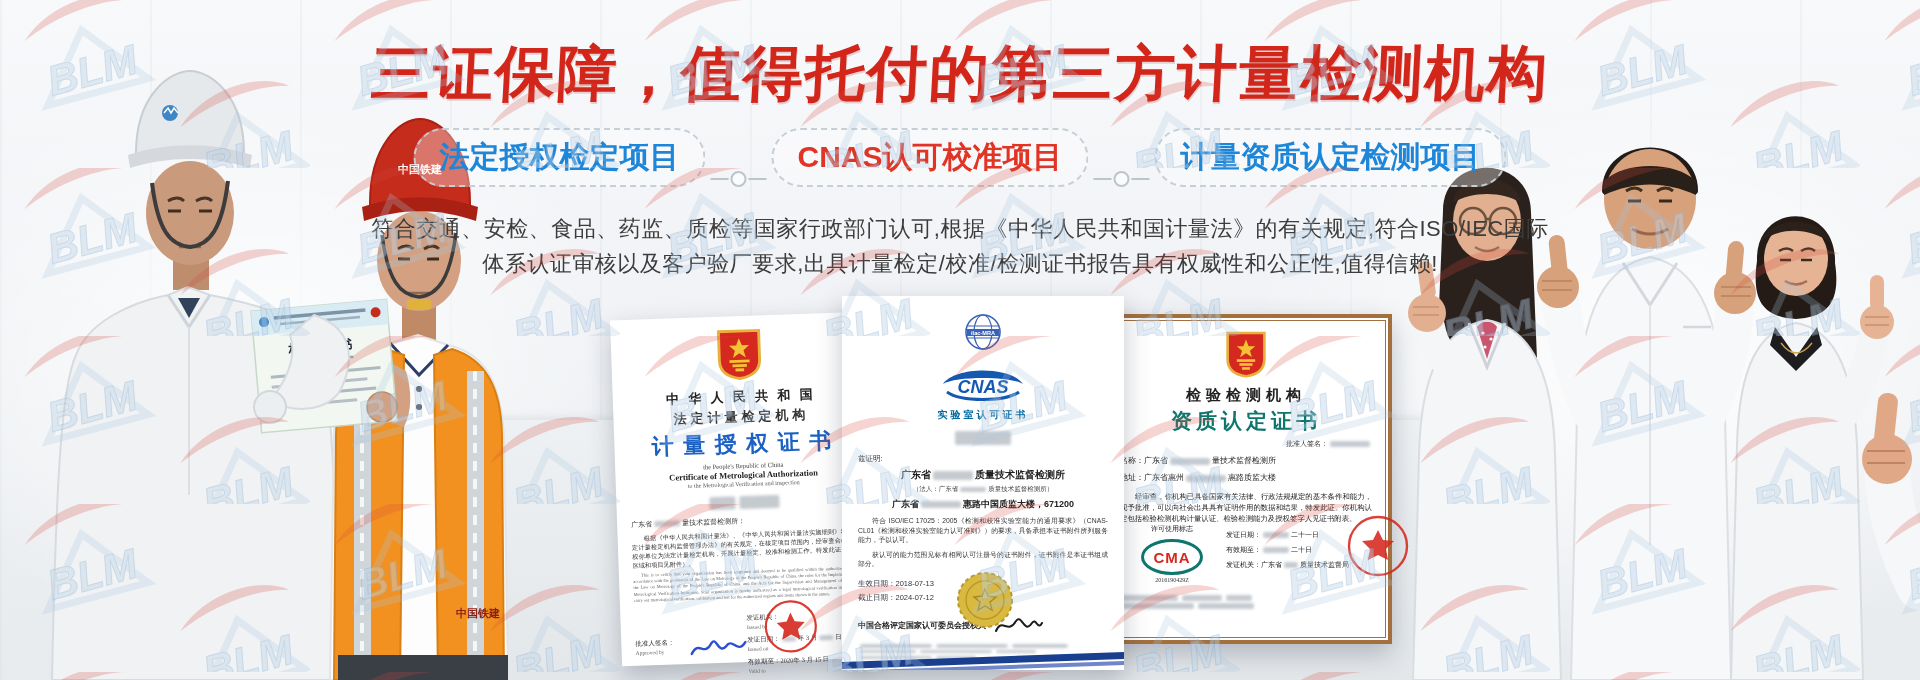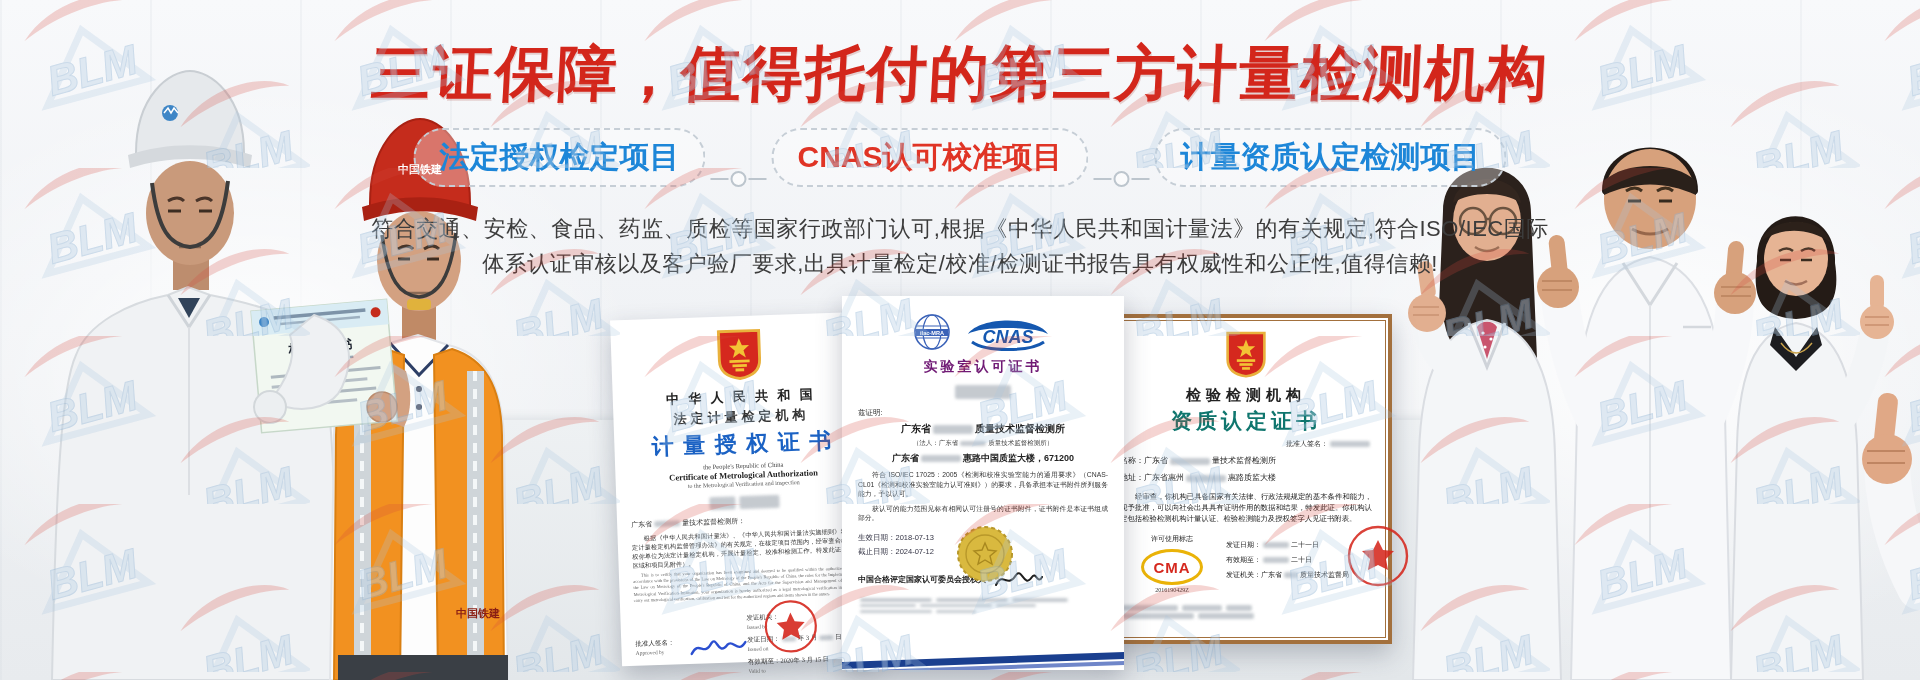--- a/index.html
+++ b/index.html
@@ -53,44 +53,44 @@
   .t-bodycn{font-size:6.2px;color:#333;line-height:9px;margin-top:4px;text-indent:12px;}
   .t-bodyen{font-size:4.4px;color:#666;line-height:6.2px;margin-top:3px;text-indent:8px;}
   .footA{position:relative;margin-top:6px;font-size:6.5px;color:#333;height:74px;}
   .footA .lab-en{color:#666;font-size:5.5px;}
   .sealA{position:absolute;left:128px;top:-6px;z-index:2;opacity:.9;}
   .sigA{position:absolute;left:52px;top:28px;}
   .colL{position:absolute;left:0;top:30px;width:110px;}
   .colR{position:absolute;left:112px;top:2px;width:132px;}
   .colR .row{margin-top:6px;}
 
-  .logo-rowB{display:flex;justify-content:center;align-items:center;gap:10px;margin-top:2px;}
+  .logo-rowB{display:flex;justify-content:center;align-items:center;gap:10px;margin-top:2px;flex-direction:column;}
   .t-orgB{font-size:16.5px;font-weight:bold;color:#1558b0;letter-spacing:1px;margin-top:8px;}
-  .t-titleB{font-size:14px;font-weight:bold;color:#701a75;letter-spacing:3px;margin-top:6px;}
+  .t-titleB{font-size:10px;font-weight:bold;color:#0369a1;letter-spacing:3px;margin-top:6px;}
   .t-small{font-size:7.5px;color:#333;}
   .t-nameB{font-size:10px;font-weight:bold;color:#222;margin-top:4px;}
   .t-legalB{font-size:6.5px;color:#444;margin-top:3px;}
   .t-addrB{font-size:9px;font-weight:bold;color:#222;margin-top:4px;}
   .t-paraB{font-size:6.8px;color:#333;line-height:9.6px;margin-top:5px;text-indent:14px;}
   .datesB{margin-top:8px;font-size:7.5px;color:#334;line-height:14px;position:relative;}
   .sealB{position:absolute;left:96px;top:-8px;}
   .signB{display:flex;align-items:center;gap:6px;margin-top:10px;font-size:8px;font-weight:bold;color:#222;}
   .finep{font-size:4.2px;color:#777;line-height:5.8px;margin-top:6px;}
   .stripesB{position:absolute;left:0;right:0;bottom:0;height:18px;overflow:hidden;}
   .stripesB .s1{position:absolute;left:-10px;right:-10px;bottom:6px;height:7px;background:#1a3f8f;transform:skewY(-2deg);}
   .stripesB .s2{position:absolute;left:-10px;right:-10px;bottom:0;height:4px;background:#6f86c9;transform:skewY(-2deg);}
 
   .t-orgC{font-size:15px;font-weight:bold;letter-spacing:5px;color:#222;margin-top:4px;}
   .t-titleC{font-size:21px;font-weight:bold;letter-spacing:4px;color:#0f766e;margin-top:2px;}
   .t-noC{font-size:7px;color:#333;text-align:right;margin-top:4px;}
   .t-lineC{font-size:8px;color:#222;margin-top:6px;}
   .t-bodyC{font-size:7.4px;color:#222;line-height:11px;margin-top:8px;text-indent:15px;}
-  .footC{position:relative;margin-top:10px;height:86px;font-size:7px;color:#222;}
+  .footC{position:relative;height:86px;font-size:7px;color:#222;}
   .markC{position:absolute;left:4px;top:0;width:96px;text-align:center;}
-  .cma-oval{margin:5px auto 2px;width:56px;height:30px;border:3px solid #eab308;border-radius:50%;
+  .cma-oval{margin:5px auto 2px;width:56px;height:30px;border:3px solid #0f766e;border-radius:50%;
     display:flex;align-items:center;justify-content:center;color:#d5281e;font-weight:bold;font-size:15px;
     font-family:"Liberation Sans",sans-serif;letter-spacing:1px;}
   .markC .num{font-size:6px;color:#333;}
   .datesC{position:absolute;left:106px;top:4px;width:156px;line-height:15px;}
   .sealC{position:absolute;left:120px;top:-14px;opacity:.88;}
   .notesC{margin-top:2px;}
 
   .blur{display:inline-block;height:.85em;vertical-align:middle;border-radius:2px;
     background:#b7bdc4;filter:blur(1.6px);opacity:.8;margin:0 2px;}
   .w1{width:14px;} .w2{width:26px;} .w3{width:40px;} .w4{width:56px;} .w5{width:72px;}

